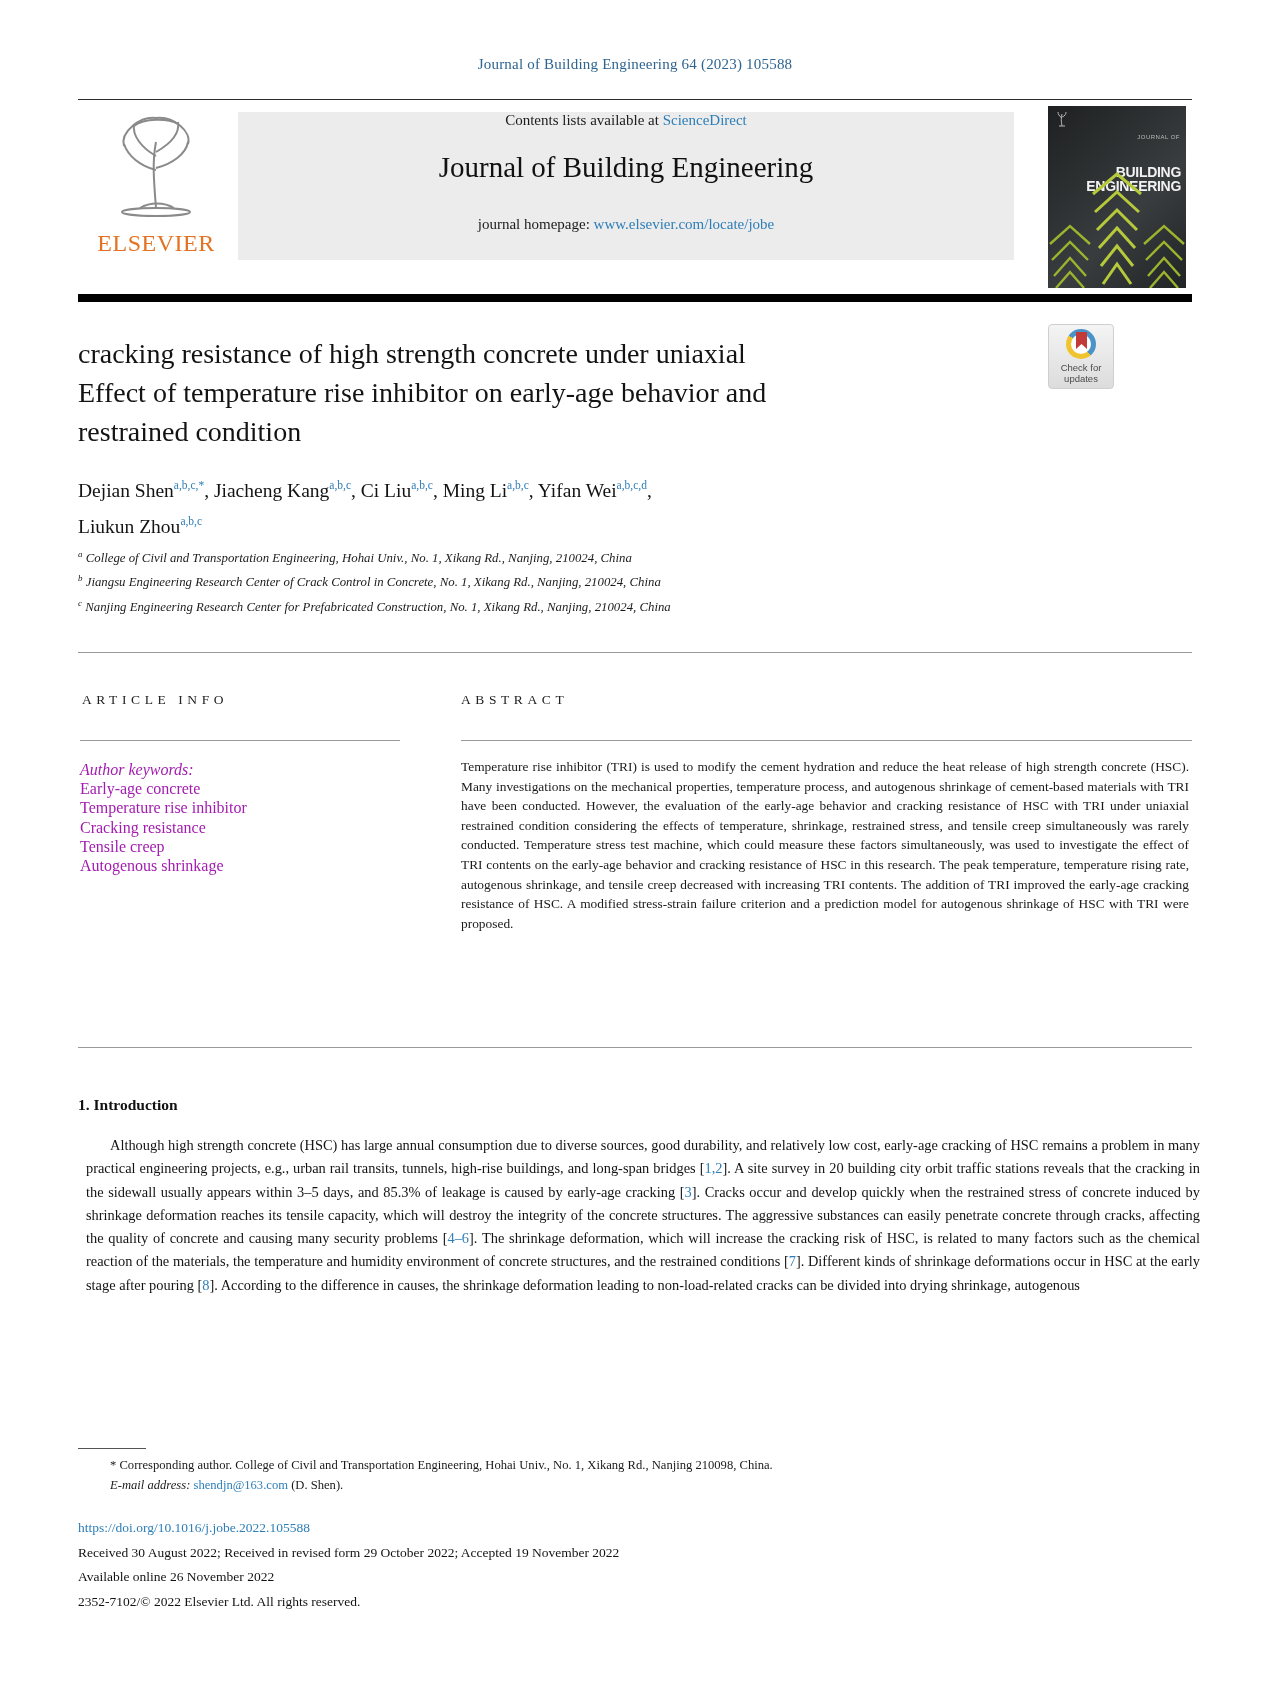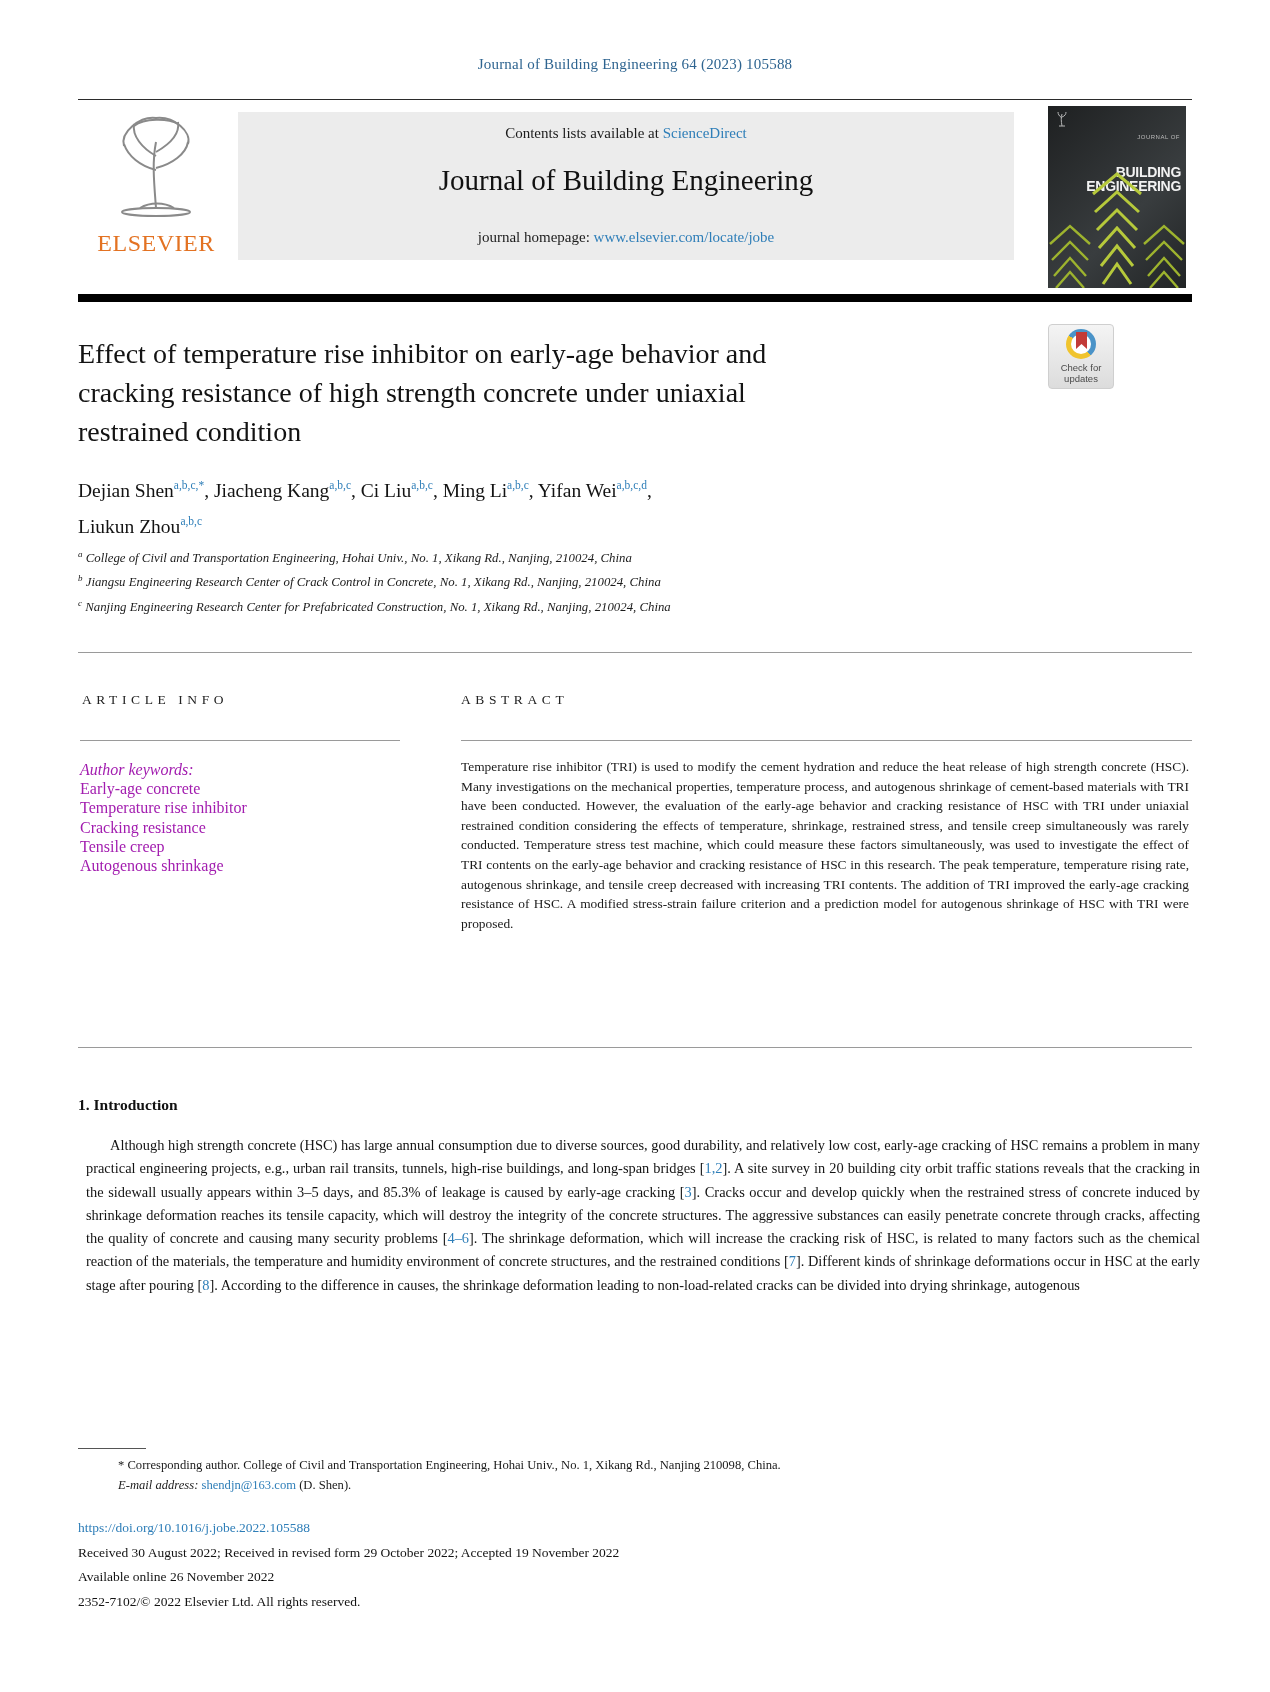--- a/index.html
+++ b/index.html
@@ -16,21 +16,21 @@
 
   .rule{background:#2b2b2b;height:1px;}
   .rule-gray{background:#9a9a9a;height:1px;}
 
   
   .elsevier-logo{left:80px;top:112px;width:152px;height:148px;text-align:center;}
   .elsevier-word{font-size:24px;color:#e37222;letter-spacing:.5px;margin-top:2px;}
 
   
   .header-box{left:238px;top:112px;width:776px;height:148px;background:#ececec;text-align:center;}
-  .contents-line{margin-top:13px;font-size:15px;color:#1b1b1b;text-align:center;}
+  .contents-line{font-size:15px;color:#1b1b1b;text-align:center;}
   .journal-title{margin-top:22px;font-size:29px;color:#111;}
   .homepage-line{margin-top:32px;font-size:15px;color:#1b1b1b;}
   .link{color:#2e7eb8;text-decoration:none;cursor:pointer;}
 
   
   .cover{left:1048px;top:106px;width:138px;height:182px;
     background:linear-gradient(135deg,#1e2021 0%,#34383a 55%,#23difference 100%);
     background:linear-gradient(135deg,#1e2021 0%,#393d3f 60%,#212425 100%);
     overflow:hidden;}
   .cover-mini{position:absolute;left:7px;top:5px;opacity:.85;}
@@ -72,21 +72,21 @@
   .keywords .kw-label{font-style:italic;}
   .abstract-text{font-size:13.4px;line-height:19.6px;text-align:justify;color:#1a1a1a;}
 
   
   .intro-heading{left:78px;top:1096px;font-size:15.5px;font-weight:bold;color:#111;}
   .intro-para{left:78px;top:1134px;width:1114px;font-size:14.4px;line-height:23.3px;
     text-align:justify;text-indent:24px;color:#131313;margin-left:8px;}
   .cite{color:#2e7eb8;cursor:pointer;}
 
   
-  .footnote{left:110px;top:1455px;width:980px;font-size:12.6px;line-height:20px;color:#1a1a1a;margin-left:8px;}
+  .footnote{left:110px;top:1455px;width:980px;font-size:12.6px;line-height:20px;color:#1a1a1a;}
   .footer-lines{left:78px;top:1516px;width:1100px;font-size:13.5px;line-height:24.5px;color:#131313;}
 </style>
 </head>
 <body>
 
 <div class="abs journal-ref">Journal of Building Engineering 64 (2023) 105588</div>
 <div class="abs rule" style="left:78px;top:99px;width:1114px;"></div>
 
 <div class="abs elsevier-logo">
   <svg width="104" height="112" viewBox="0 0 104 112">
@@ -153,22 +153,22 @@
   <div class="check-ring">
     <div class="check-mark"></div>
   </div>
   <div class="check-label">
     <span>Check for</span><br>
     <span>updates</span>
   </div>
 </div>
 
 <div class="abs article-title">
+  <span style="display:block">cracking resistance of high strength concrete under uniaxial</span>
   <span style="display:block">Effect of temperature rise inhibitor on early-age behavior and</span>
-  <span style="display:block">cracking resistance of high strength concrete under uniaxial</span>
   <span style="display:block">restrained condition</span>
 </div>
 
 <div class="abs authors">
   <span>Dejian Shen</span><sup>a,b,c,*</sup><span>, </span><span>Jiacheng Kang</span><sup>a,b,c</sup><span>, </span><span>Ci Liu</span><sup>a,b,c</sup><span>, </span><span>Ming Li</span><sup>a,b,c</sup><span>, </span><span>Yifan Wei</span><sup>a,b,c,d</sup><span>,</span><br>
   <span>Liukun Zhou</span><sup>a,b,c</sup>
 </div>
 
 <div class="abs affiliations">
   <div><sup>a</sup> <span>College of Civil and Transportation Engineering, Hohai Univ., No. 1, Xikang Rd., Nanjing, 210024, China</span></div>

